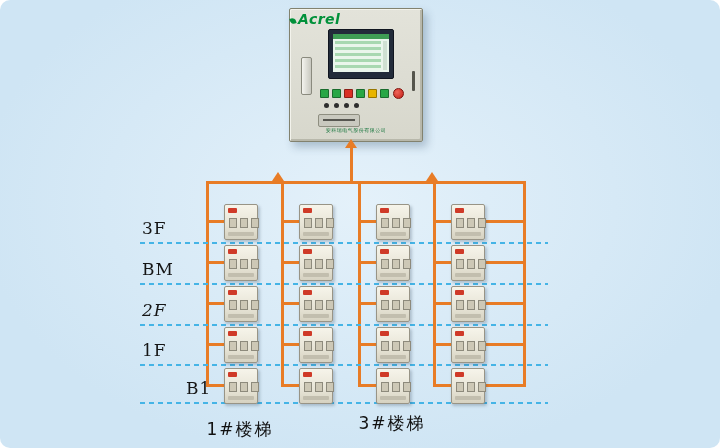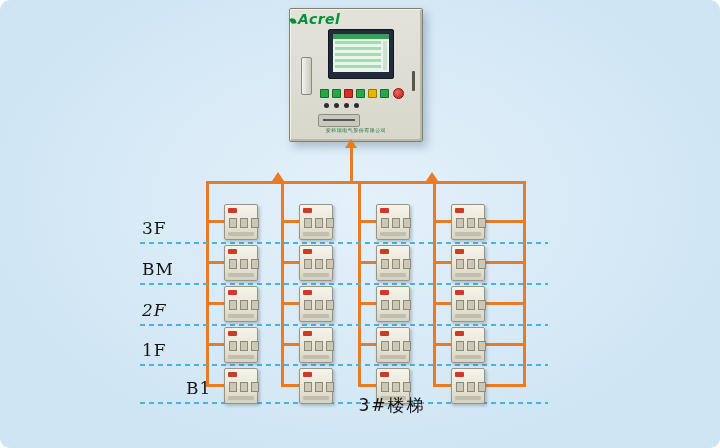--- a/index.html
+++ b/index.html
@@ -315,14 +315,15 @@
     </div>
     <div class="device" style="left:451px;top:368px;">
       <span class="badge"></span>
       <span class="terms">
         <i></i>
         <i></i>
         <i></i>
       </span>
       <span class="foot"></span>
     </div>
-    <div class="stair-label" style="left:350px;top:394px;">3#楼梯</div>
+    <div class="stair-label" style="left:198px;top:418px;">1#楼梯</div>
+    <div class="stair-label" style="left:350px;top:412px;">3#楼梯</div>
   </div>
 
 </body></html>

